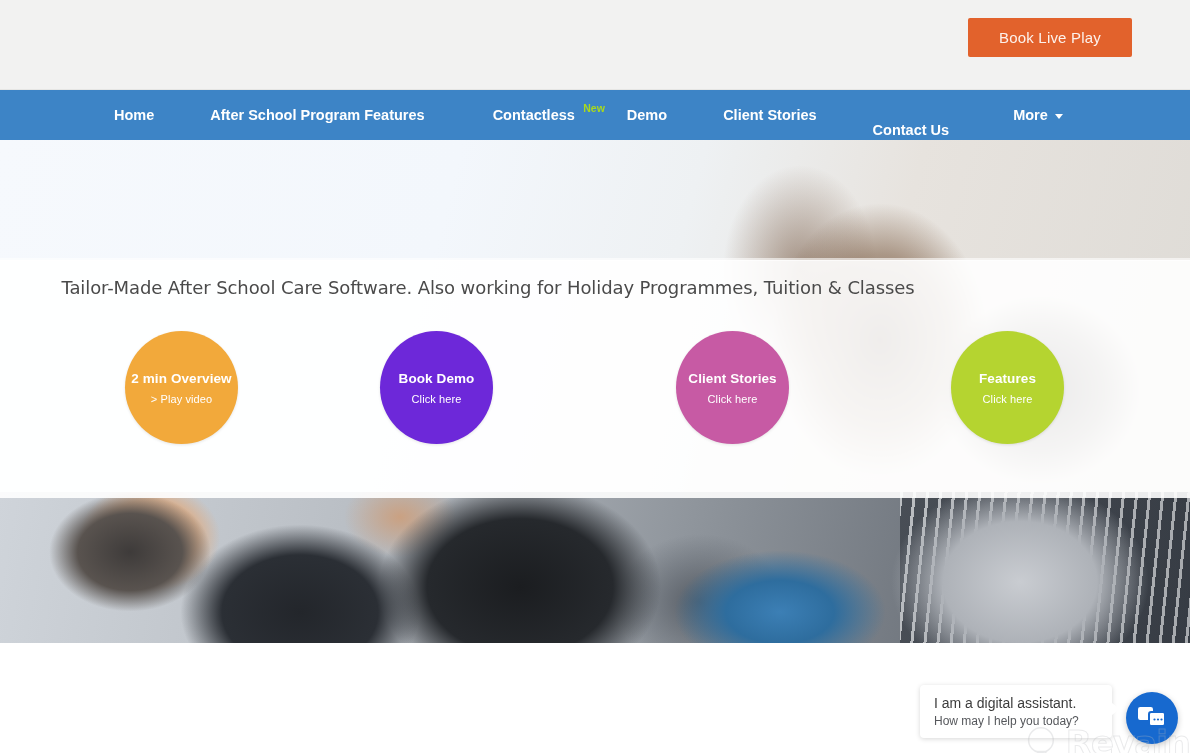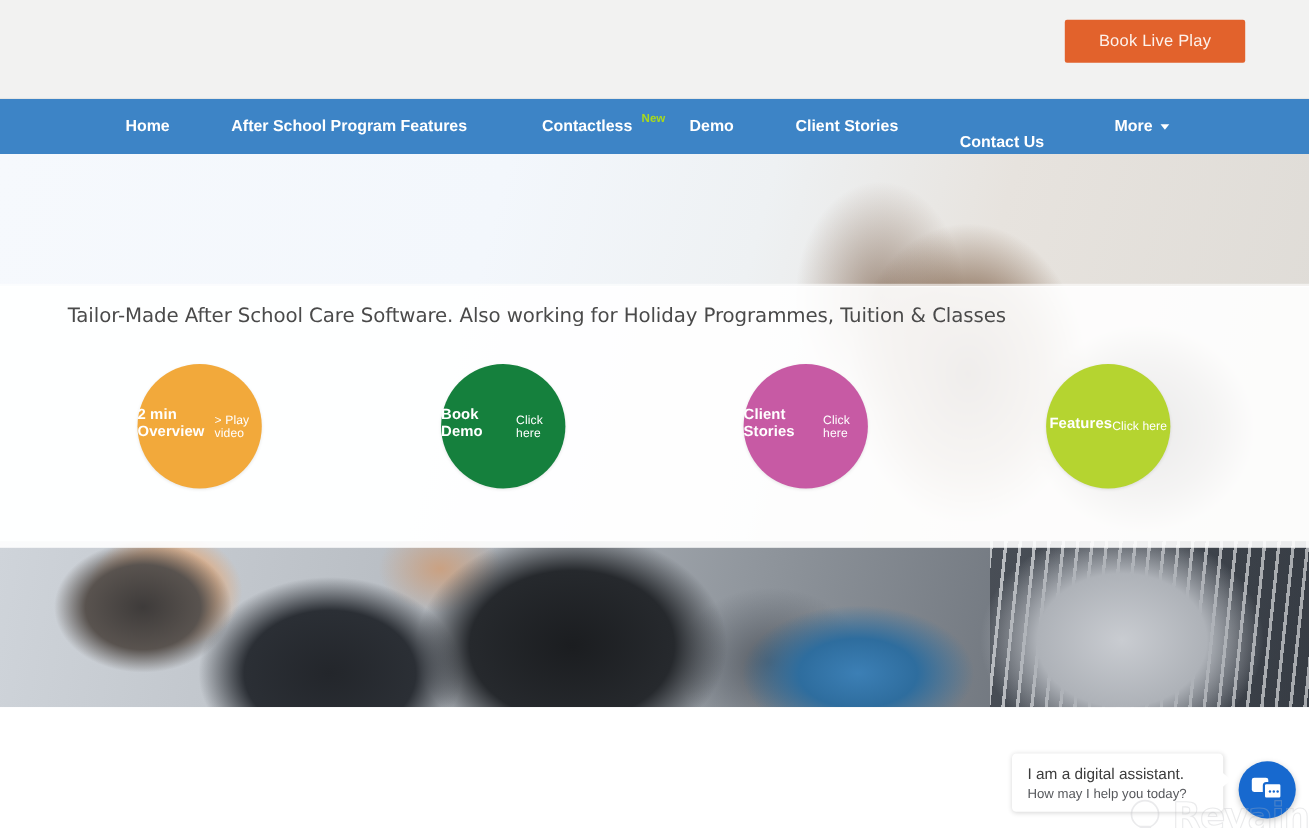--- a/index.html
+++ b/index.html
@@ -106,28 +106,28 @@
     text-align:center;
     font-size:18px; color:#4a4a4a;
     font-family:"DejaVu Sans", sans-serif;
     letter-spacing:-0.1px;
   }
 
   
   .circles { position:absolute; left:0; top:331px; width:1190px; height:115px; }
   .circle {
     position:absolute; width:113px; height:113px; border-radius:50%;
-    display:flex; flex-direction:row; align-items:center; justify-content:center;
+    display:flex; flex-direction:column; align-items:center; justify-content:center;
     color:#ffffff; cursor:pointer;
     box-shadow:0 1px 3px rgba(0,0,0,.10);
   }
   .circle .c-title { font-size:13.5px; font-weight:bold; letter-spacing:.1px; margin-bottom:7px; }
   .circle .c-sub   { font-size:11px; letter-spacing:.1px; }
   .c1 { left:125px; background:#f2a93b; }
-  .c2 { left:401px; background:#15803d; }
+  .c2 { left:380px; background:#6d28d9; }
   .c3 { left:676px; background:#c75aa4; }
   .c4 { left:951px; background:#b5d430; }
 
   
   .body-area {
     position:absolute; left:0; top:643px; width:1190px; height:110px;
     background:#ffffff;
   }
 
   

